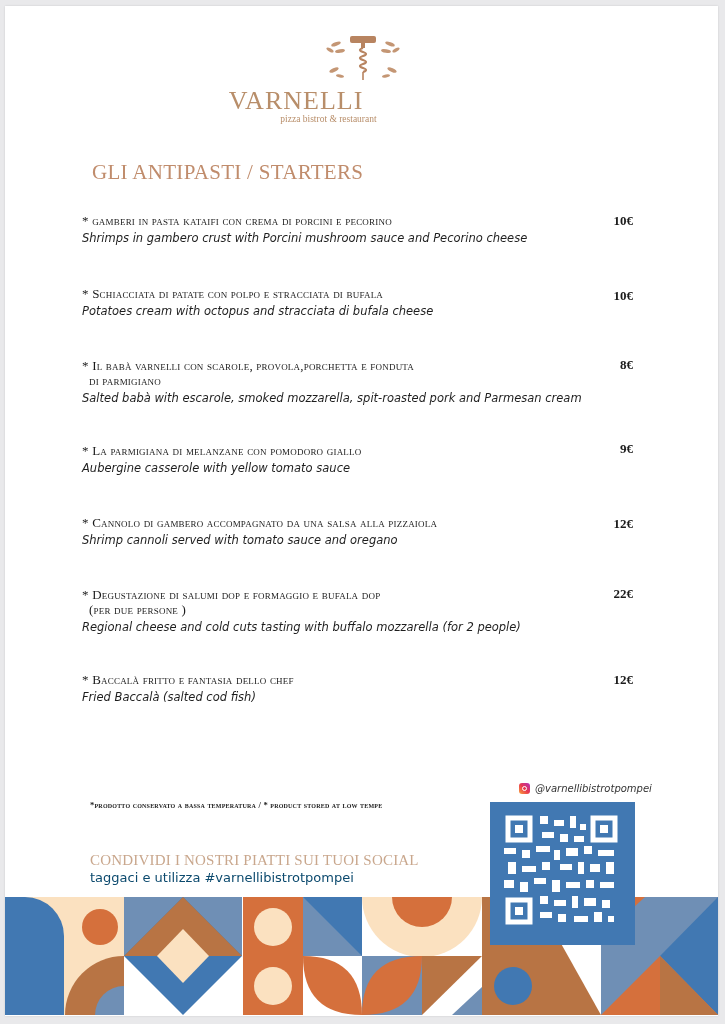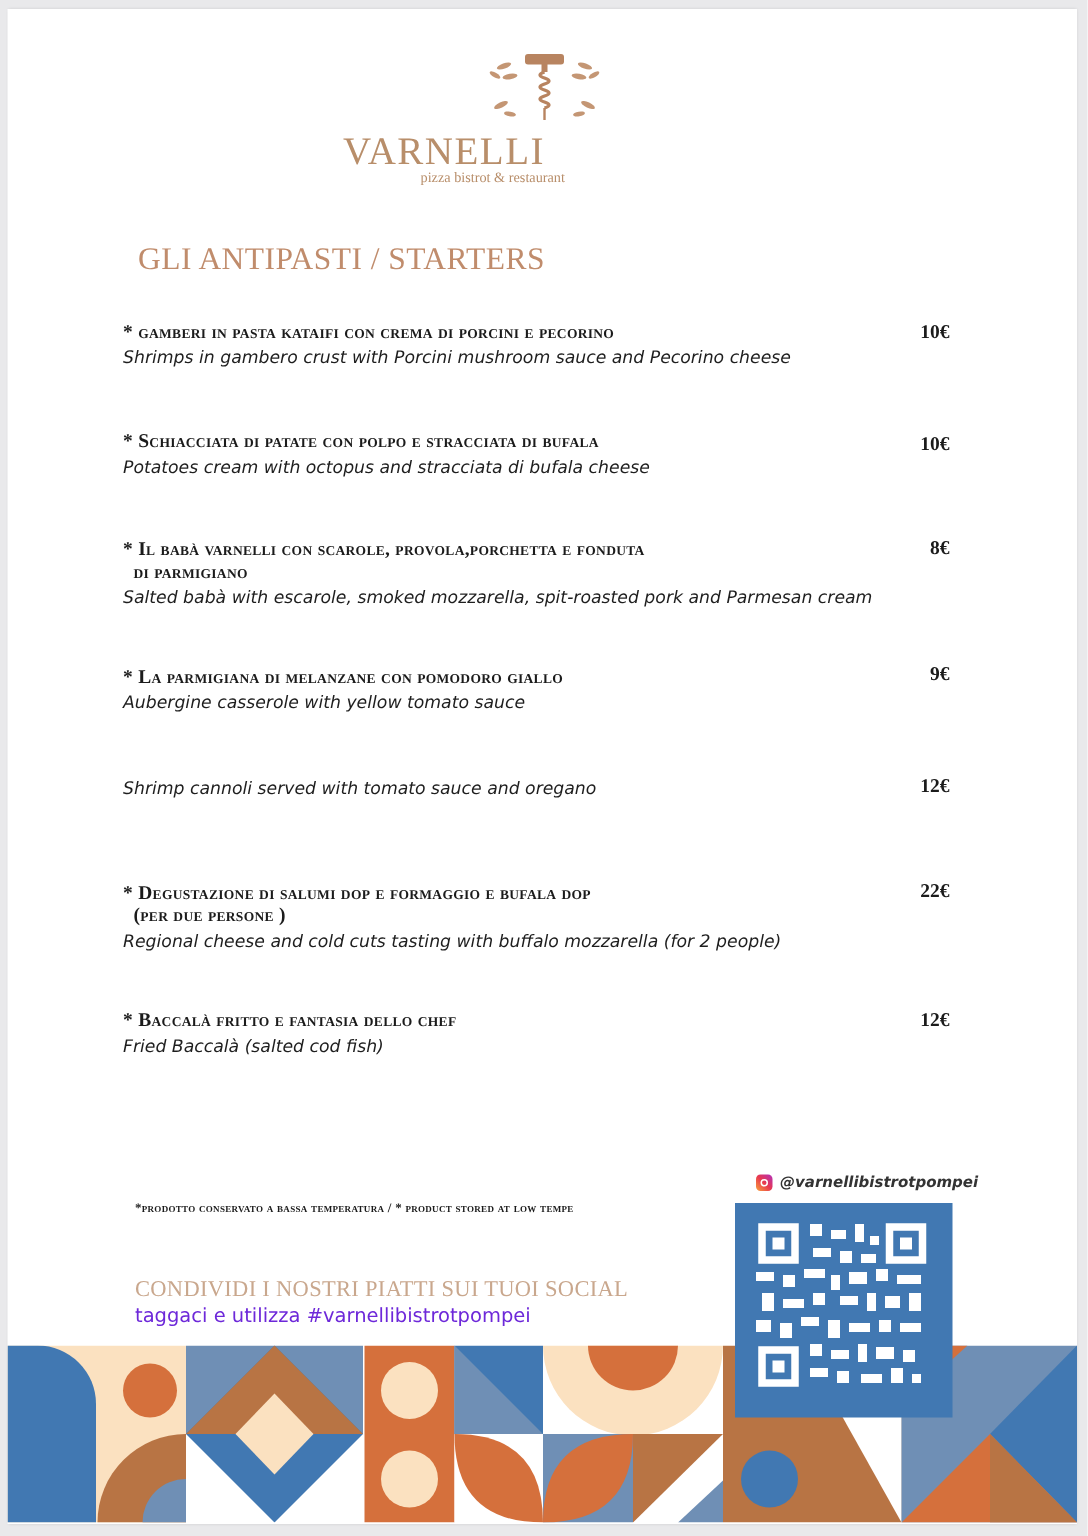--- a/index.html
+++ b/index.html
@@ -26,21 +26,21 @@
     position: absolute; left: 0; top: 114px; width: 657px; text-align: center;
     font-family: "Liberation Serif", serif; font-size: 9.5px; color: #b88e6a;
   }
   .section-title {
     position: absolute; left: 92px; top: 160px;
     font-family: "Liberation Serif", serif; font-size: 21px; color: #c08c6c;
     letter-spacing: 0.3px;
   }
   .item { position: absolute; left: 82px; width: 560px; }
   .item-name {
-    font-family: "Liberation Serif", serif; font-weight: bold; font-size: 13px;
+    font-family: "Liberation Serif", serif; font-weight: normal; font-size: 13px;
     color: #1b1b1b; letter-spacing: 0.2px; line-height: 15px;
     font-variant: small-caps;
   }
   .item-desc {
     font-family: "DejaVu Sans", sans-serif; font-style: italic; font-size: 11.5px;
     color: #1e1e1e; line-height: 16px; margin-top: 2px;
   }
   .price {
     position: absolute; right: 92px; font-family: "Liberation Serif", serif;
     font-weight: bold; font-size: 13px; color: #1b1b1b;
@@ -51,25 +51,25 @@
     color: #1b1b1b; font-variant: small-caps; letter-spacing: 0.2px;
     white-space: nowrap; width: 400px; overflow: hidden;
   }
   .social-title {
     position: absolute; left: 90px; top: 852px;
     font-family: "Liberation Serif", serif; font-size: 15px; color: #c9a78d;
     letter-spacing: 0.2px;
   }
   .social-tag {
     position: absolute; left: 90px; top: 870px;
-    font-family: "DejaVu Sans", sans-serif; font-size: 13px; color: #6d28d9;
+    font-family: "DejaVu Sans", sans-serif; font-size: 13px; color: #0c4a6e;
   }
   .insta {
-    position: absolute; left: 504px; top: 783px; display: flex; align-items: flex-start;
-    font-family: "DejaVu Sans", sans-serif; font-style: italic; font-size: 10px; color: #333; font-weight: bold;
+    position: absolute; left: 519px; top: 783px; display: flex; align-items: flex-start;
+    font-family: "DejaVu Sans", sans-serif; font-style: italic; font-size: 10px; color: #333;
   }
   .insta .ig {
     width: 11px; height: 11px; border-radius: 3px; margin-right: 5px;
     background: linear-gradient(45deg, #f9a23b, #e8384f 50%, #b12ebc);
     position: relative;
   }
   .insta .ig::after {
     content: ""; position: absolute; left: 3px; top: 3px; width: 3px; height: 3px;
     border: 1.2px solid #fff; border-radius: 50%;
   }
@@ -128,20 +128,21 @@
 </div>
 <div class="price" style="top:357px">8€</div>
 
 <div class="item" style="top:443px">
   <div class="item-name">* La parmigiana di melanzane con pomodoro giallo</div>
   <div class="item-desc">Aubergine casserole with yellow tomato sauce</div>
 </div>
 <div class="price" style="top:441px">9€</div>
 
 <div class="item" style="top:515px">
+  <div class="item-name">* Cannolo di gambero accompagnato da una salsa alla pizzaiola</div>
   <div class="item-desc">Shrimp cannoli served with tomato sauce and oregano</div>
 </div>
 <div class="price" style="top:516px">12€</div>
 
 <div class="item" style="top:587px">
   <div class="item-name">* Degustazione di salumi dop e formaggio e bufala dop</div>
   <div class="item-name" style="padding-left:7px">(per due persone )</div>
   <div class="item-desc">Regional cheese and cold cuts tasting with buffalo mozzarella (for 2 people)</div>
 </div>
 <div class="price" style="top:586px">22€</div>

